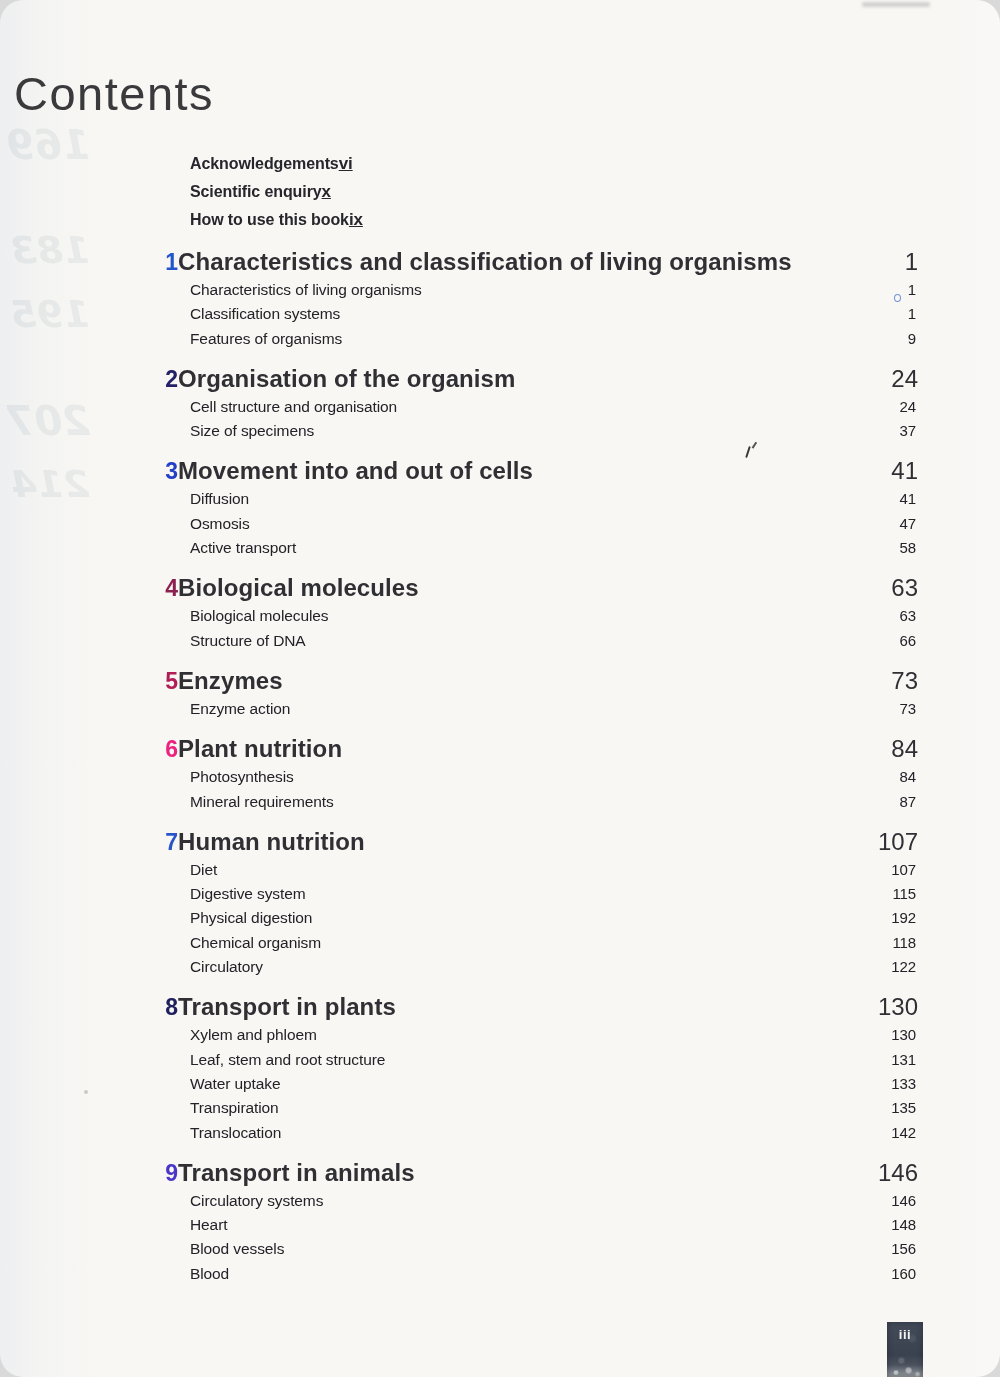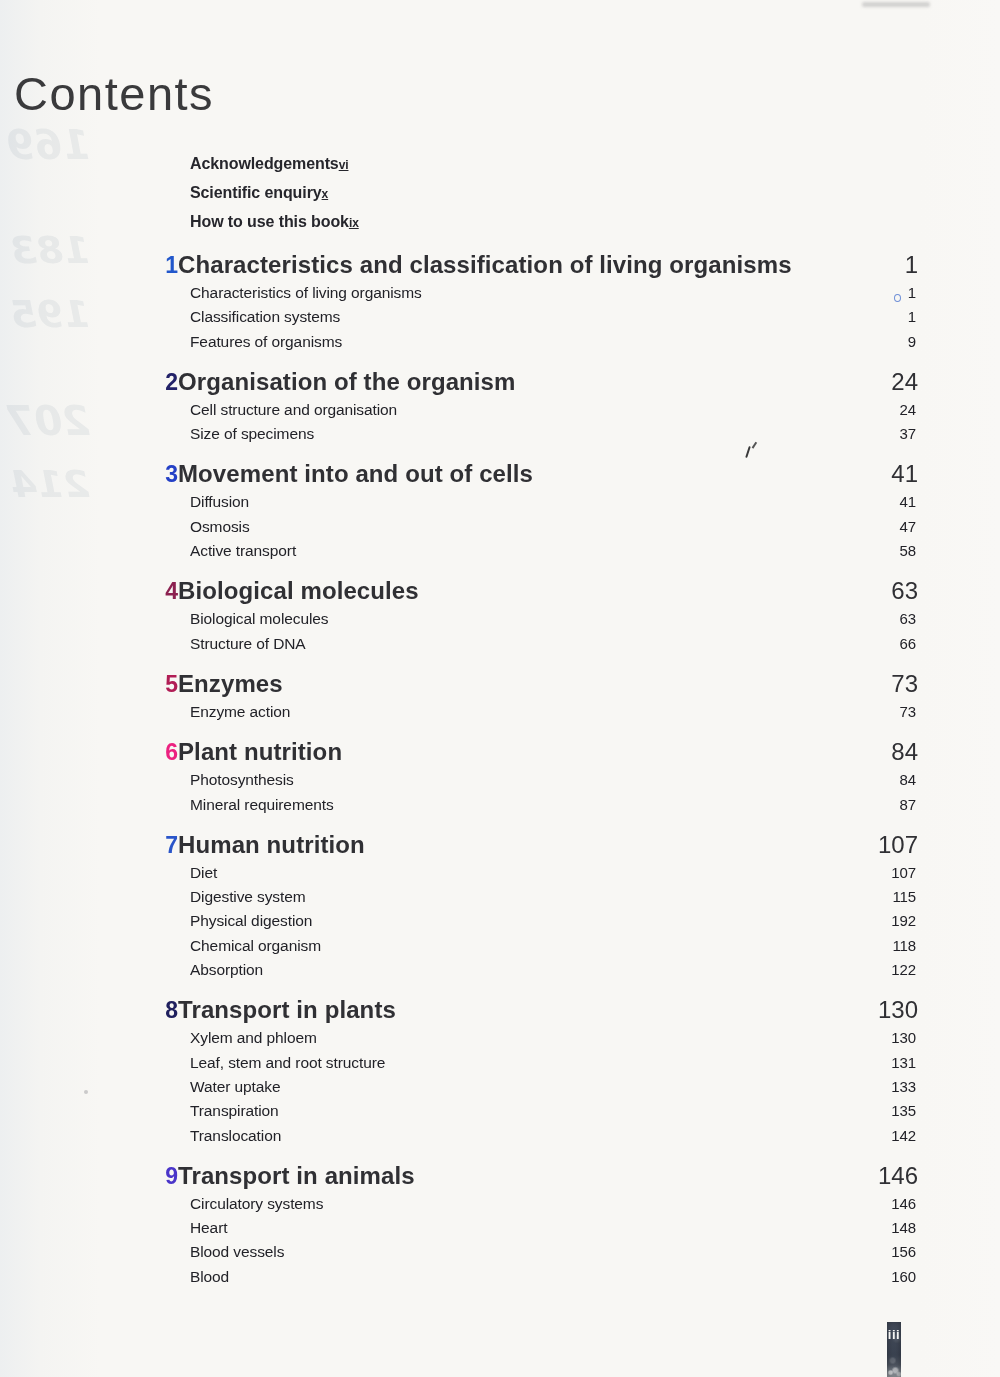--- a/index.html
+++ b/index.html
@@ -2,20 +2,21 @@
 <html><head>
 <meta charset="utf-8">
 <style>
   html,body{margin:0;padding:0;}
   body{font-family:"Liberation Sans",sans-serif;background:#d9d9d9;}
   .page{
     position:relative;width:1000px;height:1377px;margin:0 auto;overflow:hidden;
     background:
       linear-gradient(90deg,#edeff0 0%,#f4f4f2 4%,#f8f7f4 10%,#f8f7f4 92%,#f9f8f6 100%),
       #f8f7f4;
+    border-radius: 23px;
   }
   
   .ghost{
     position:absolute;left:10px;width:80px;text-align:center;
     transform:scaleX(-1);
     font-family:"DejaVu Sans",sans-serif;font-weight:bold;font-style:italic;
     color:rgba(110,125,150,0.10);pointer-events:none;
   }
   .ghost:nth-child(1){top:122px;font-size:40px;}
   .ghost:nth-child(2){top:228px;font-size:38px;}
@@ -28,21 +29,21 @@
     font-size:47px;font-weight:300;letter-spacing:1.5px;color:#3a3a3c;
   }
 
   .toc{position:absolute;left:146px;top:150px;width:772px;}
 
   .fm-row{
     display:flex;justify-content:flex-start;align-items:baseline;
     padding-left:44px;line-height:28px;
     font-size:16px;font-weight:bold;color:#26262c;letter-spacing:-0.1px;
   }
-  .fm-page{font-size:12px;text-decoration:underline;}
+  .fm-page{font-size:17px;text-decoration:underline;}
 
   .chapters{margin-top:11px;}
   .chapter{margin-top:13px;}
   .ch-title-row{
     display:flex;align-items:baseline;line-height:29px;
     font-size:24px;color:#303034;
   }
   .ch-num{width:32px;text-align:right;font-weight:bold;font-size:23px;flex:0 0 auto;}
   .ch-title{margin-left:0;flex:1 1 auto;letter-spacing:0.1px;font-weight:bold;}
   .ch-page{flex:0 0 auto;text-align:right;}
@@ -70,21 +71,21 @@
   .artifact-top-smudge{
     position:absolute;left:862px;top:2px;width:68px;height:5px;
     background:rgba(110,110,115,0.28);filter:blur(1.5px);border-radius:2px;
   }
   .artifact-speck{
     position:absolute;left:84px;top:1090px;width:4px;height:4px;border-radius:50%;
     background:rgba(120,120,125,0.35);
   }
 
   .page-tab{
-    position:absolute;left:887px;top:1322px;width:14px;height:55px;
+    position:absolute;left:887px;top:1322px;width:36px;height:55px;
     background:
       radial-gradient(circle at 25% 92%, rgba(255,255,255,0.55) 1.5px, transparent 3px),
       radial-gradient(circle at 60% 88%, rgba(255,255,255,0.45) 2px, transparent 4px),
       radial-gradient(circle at 85% 95%, rgba(255,255,255,0.4) 1.5px, transparent 3px),
       radial-gradient(circle at 40% 70%, rgba(255,255,255,0.15) 2px, transparent 4px),
       radial-gradient(circle at 70% 30%, rgba(255,255,255,0.08) 2px, transparent 5px),
       linear-gradient(180deg,#434b5a 0%,#3a4250 60%,#4b525e 78%,#7e848c 92%,#989da3 100%);
     box-shadow:inset 0 0 6px rgba(0,0,0,0.35);
   }
   .page-tab-label{
@@ -270,21 +271,21 @@
     <span class="sec-label">Physical digestion</span>
     <span class="sec-page">192</span>
   </div>
 
   <div class="sec-row">
     <span class="sec-label">Chemical organism</span>
     <span class="sec-page">118</span>
   </div>
 
   <div class="sec-row">
-    <span class="sec-label">Absorption</span>
+    <span class="sec-label">Circulatory</span>
     <span class="sec-page">122</span>
   </div>
 </div>
   </section>
 
   <section class="chapter">
     <div class="ch-title-row">
       <span class="ch-num" style="color: rgb(32, 32, 94);">8</span>
       <span class="ch-title">Transport in plants</span>
       <span class="ch-page">130</span>

